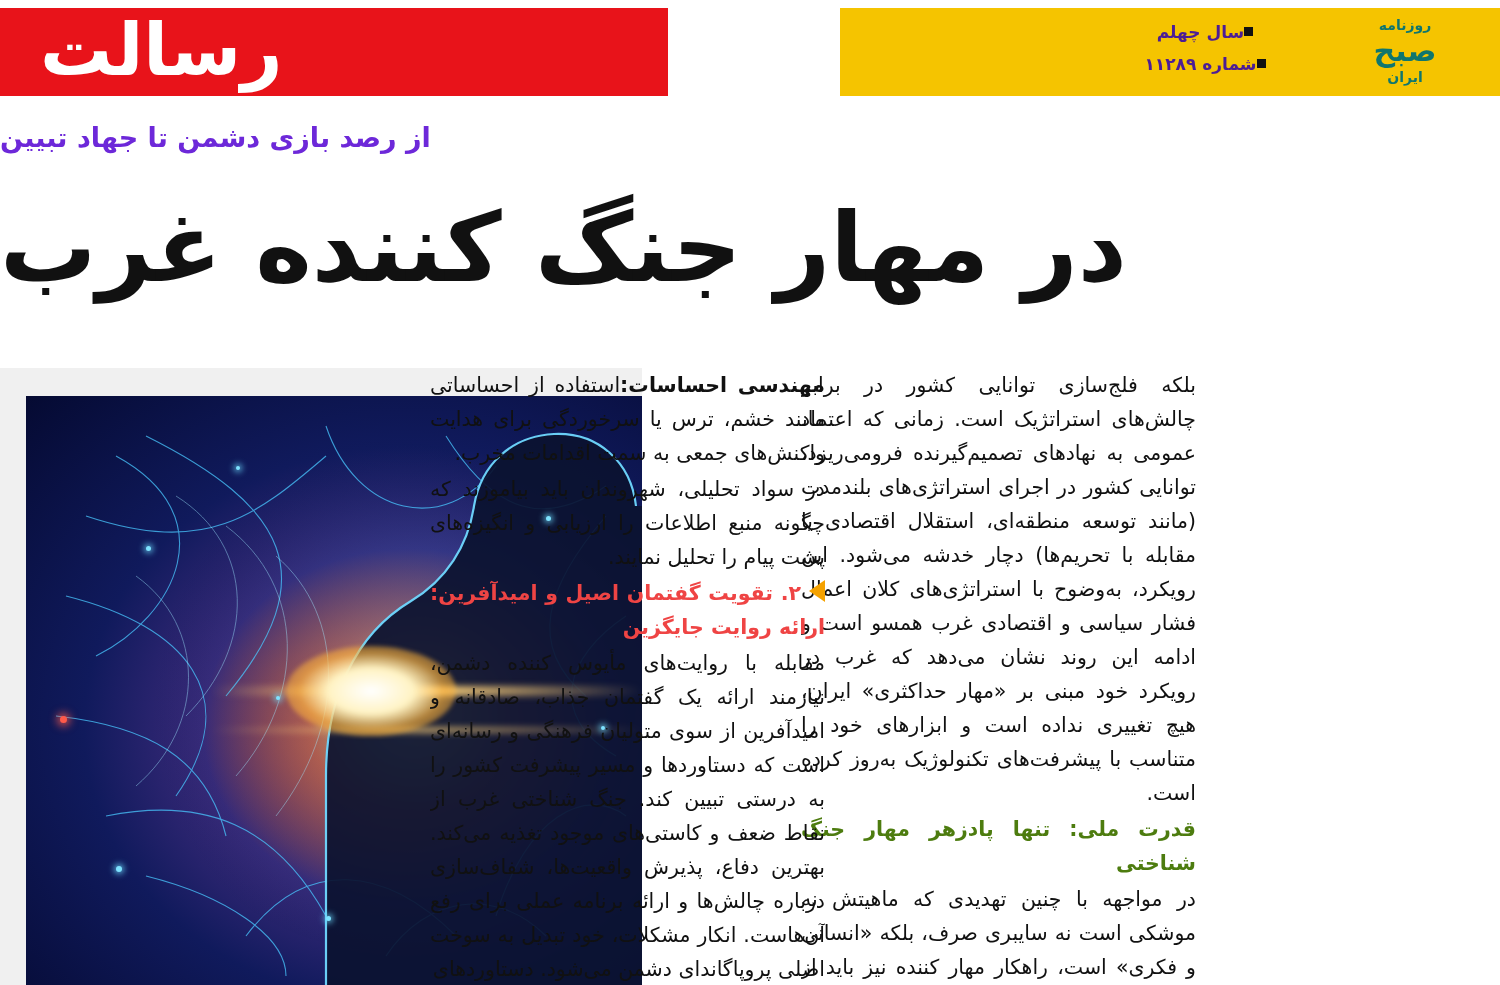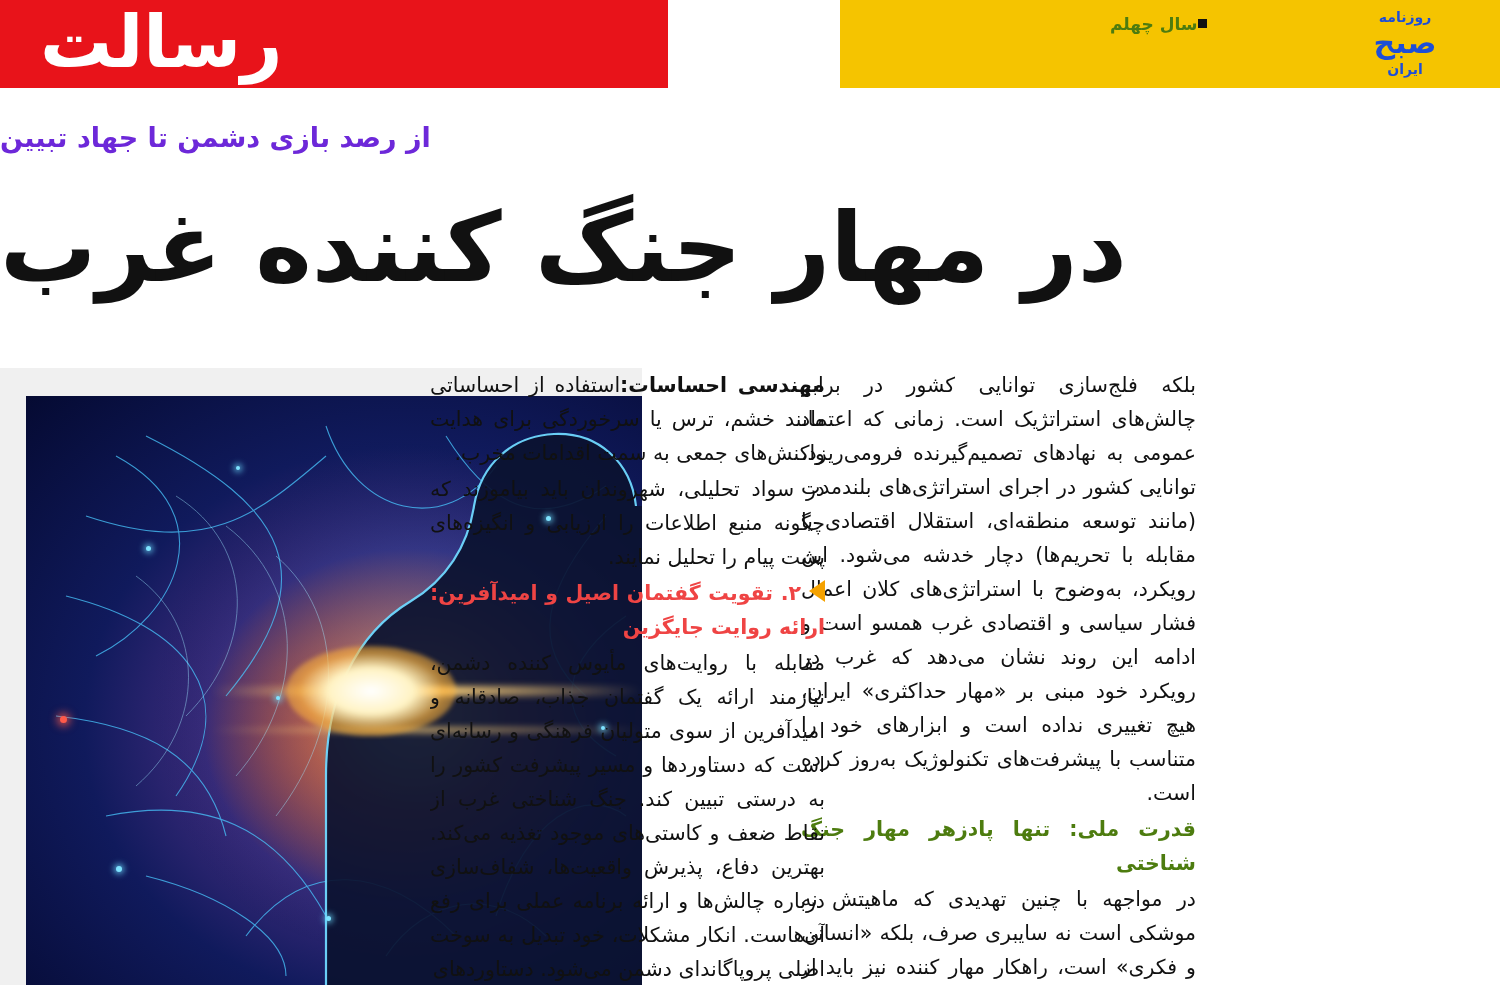--- a/index.html
+++ b/index.html
@@ -12,21 +12,21 @@
     height: 985px;
     position: relative;
     overflow: hidden;
     font-family: "DejaVu Sans", "Liberation Sans", sans-serif;
     color: #111;
   }
 
   
   .masthead {
     position: absolute;
-    top: 0; left: 0;
+    top: 8px; left: 0;
     width: 1382px;
     height: 88px;
   }
   .masthead-red {
     position: absolute;
     top: 0; left: 0;
     width: 668px;
     height: 88px;
     background: #e8131a;
   }
@@ -61,22 +61,22 @@
     height: 88px;
     background: #f5c400;
   }
   .issue-block {
     position: absolute;
     top: 8px;
     left: 1110px;
     width: 200px;
     height: 72px;
     direction: rtl;
-    text-align: left;
-    color: #4d7c0f;
+    text-align: center;
+    color: #4c1d95;
   }
   .issue-line {
     font-size: 17px;
     font-weight: bold;
     line-height: 32px;
     white-space: nowrap;
   }
   .issue-line .sq {
     display: inline-block;
     width: 9px;
@@ -87,21 +87,21 @@
     vertical-align: 2px;
   }
   .paper-name {
     position: absolute;
     top: 4px;
     left: 1330px;
     width: 150px;
     height: 80px;
     direction: rtl;
     text-align: center;
-    color: #1d4ed8;
+    color: #0f766e;
   }
   .paper-name .pn-row {
     display: flex;
     flex-direction: row-reverse;
     justify-content: center;
     align-items: baseline;
     line-height: 26px;
     white-space: nowrap;
   }
   .pn-small { font-size: 14px; font-weight: bold; margin: 0 4px; }
@@ -233,20 +233,21 @@
 
 <div class="masthead">
   <div class="masthead-red">
     <div class="masthead-logo">رسالت</div>
   </div>
   <div class="masthead-white"></div>
   <div class="masthead-yellow"></div>
 
   <div class="issue-block">
     <div class="issue-line"><span class="sq"></span><span>سال چهلم</span></div>
+    <div class="issue-line"><span class="sq"></span><span>شماره ۱۱۲۸۹</span></div>
   </div>
 
   <div class="paper-name">
     <div class="pn-row">
       <span class="pn-small">روزنامه</span>
     </div>
     <div class="pn-row">
       <span class="pn-big">صبح</span>
     </div>
     <div class="pn-row">

